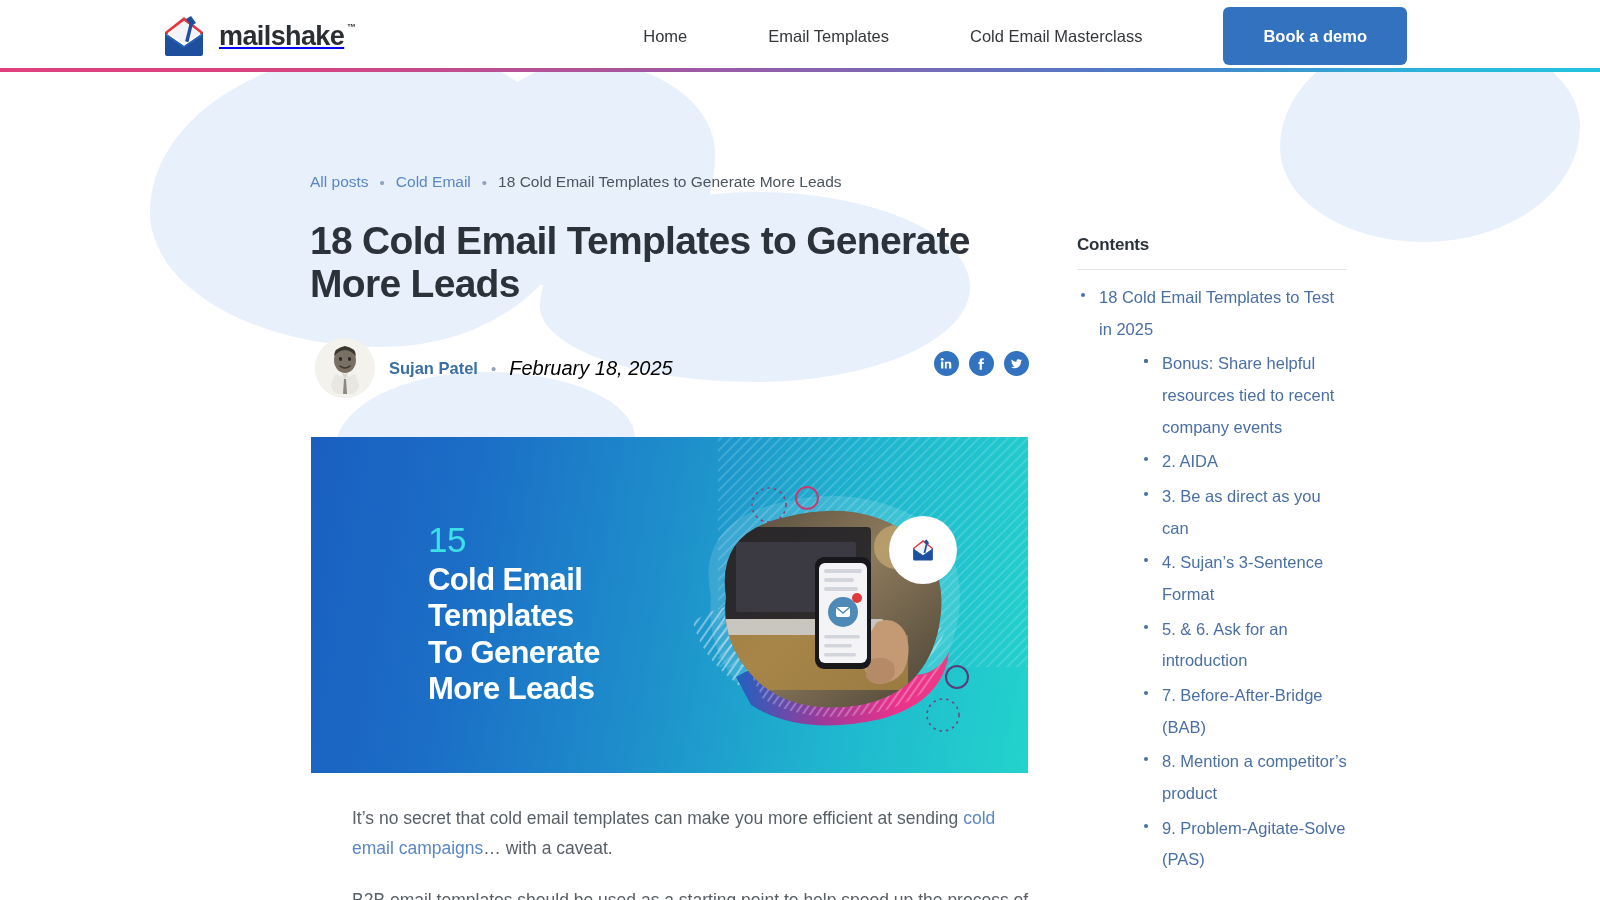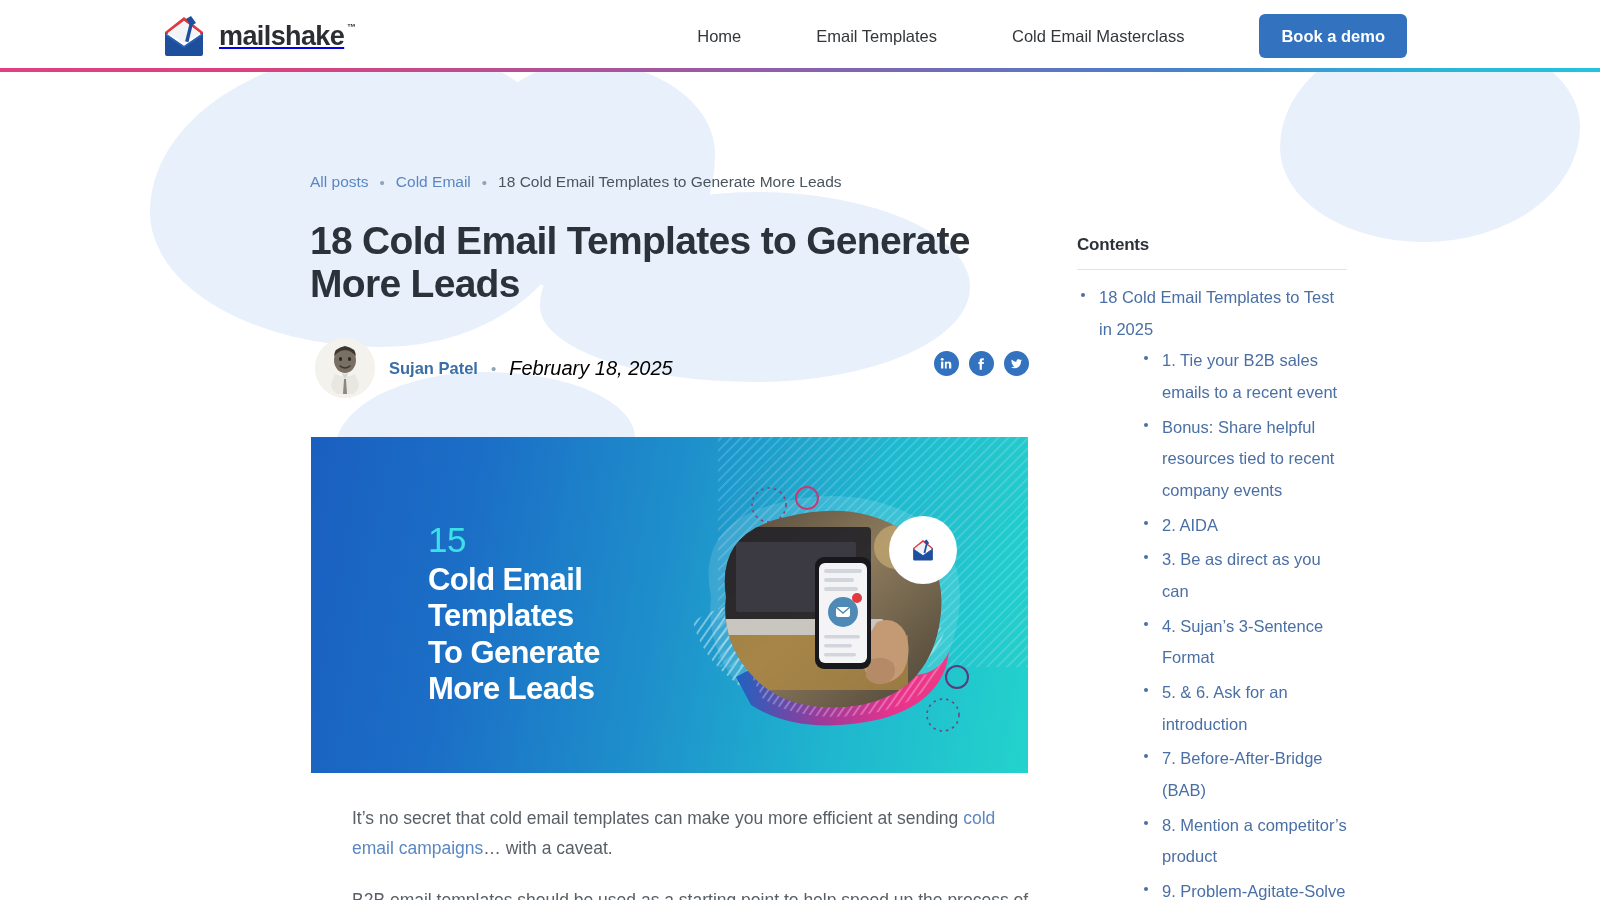--- a/index.html
+++ b/index.html
@@ -28,32 +28,32 @@
   .logo-text{
     font-size:27px; font-weight:700; color:#2b2f33; letter-spacing:-0.6px;
     position:relative;
   }
   .logo-tm{
     position:absolute; top:1px; right:-11px;
     font-size:9px; font-weight:700; color:#2b2f33;
   }
   .nav{
     position:absolute; right:0; top:0; height:72px;
-    display:flex; align-items:center; gap:2px;
+    display:flex; align-items:center; gap:8px;
   }
   .nav-link{
     font-size:16.5px; color:#33373b; text-decoration:none;
     padding:0 0; white-space:nowrap; cursor:pointer;
   }
   .nav-item{ margin-right:73px; }
   .nav-item:first-child{ margin-left:0; }
   .btn-demo{
     display:inline-flex; align-items:center; justify-content:center;
     background:#3372bf; color:#ffffff; font-size:16.5px; font-weight:700;
-    border:none; border-radius:6px; height:44px; padding:0 22px;
+    border:none; border-radius:6px; height:58px; padding:0 40px;
     margin-right:193px; cursor:pointer; white-space:nowrap;
     font-family:"Liberation Sans", sans-serif;
   }
 
   
   .page{
     position:relative; width:1600px; height:828px; overflow:hidden;
     background:#ffffff;
     padding-left:44px;
   }
@@ -383,21 +383,20 @@
     <aside class="toc">
       <div class="toc-title">Contents</div>
       <div class="toc-rule"></div>
       <ul class="toc-list">
         <li class="toc-l1">
           <span class="bullet"></span>
           <a href="#">18 Cold Email Templates to Test in 2025</a>
           <ul class="toc-sub">
             <li class="toc-l2">
               <span class="bullet"></span>
-              <a href="#">1. Tie your B2B sales emails to a recent event</a>
             </li>
             <li class="toc-l2">
               <span class="bullet"></span>
               <a href="#">Bonus: Share helpful resources tied to recent company events</a>
             </li>
             <li class="toc-l2">
               <span class="bullet"></span>
               <a href="#">2. AIDA</a>
             </li>
             <li class="toc-l2">

